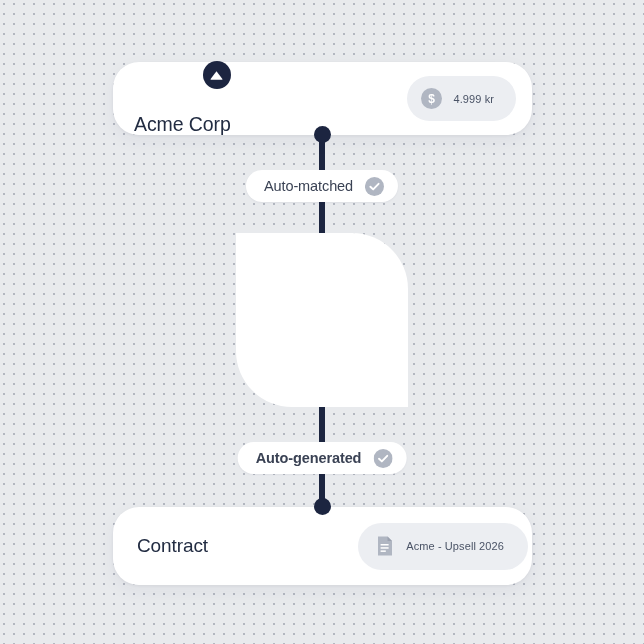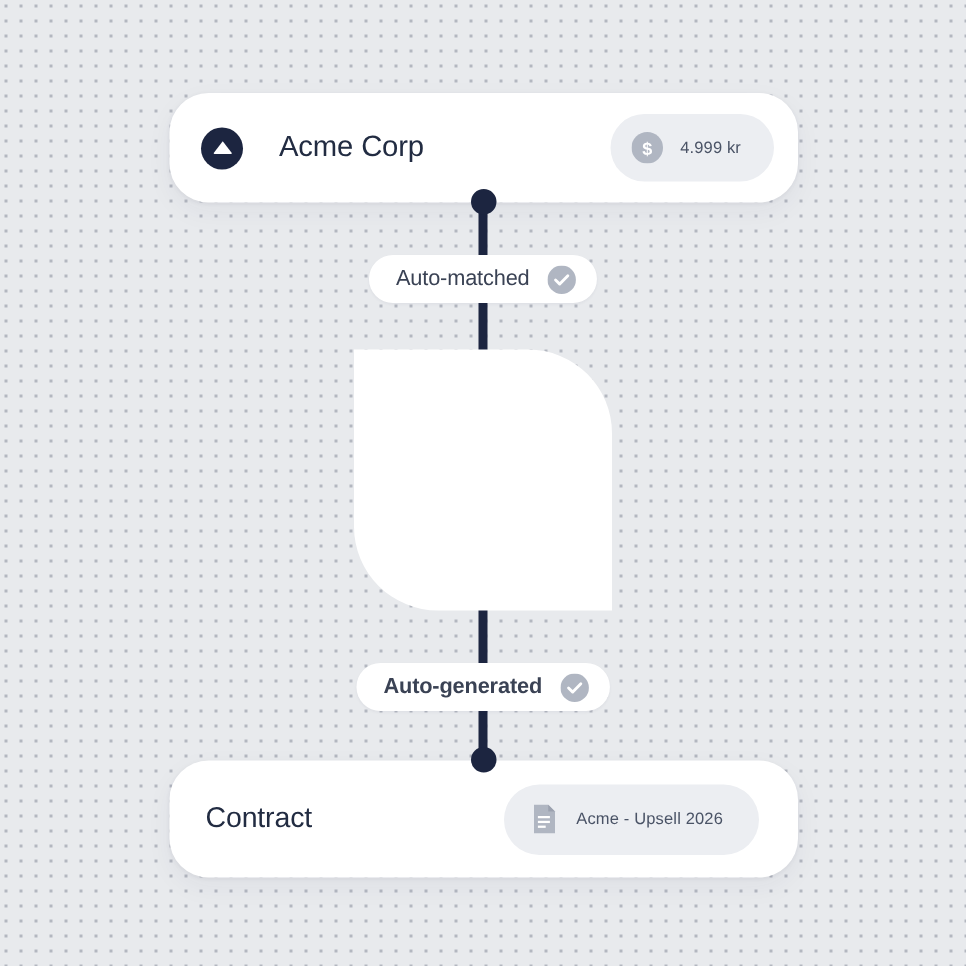--- a/index.html
+++ b/index.html
@@ -68,28 +68,29 @@
     height: 73px;
     padding: 0 16px 0 21px;
     justify-content: space-between;
   }
 
   #card-contract {
     left: 113px;
     top: 507px;
     width: 419px;
     height: 78px;
-    padding: 0 26px 0 24px;
+    padding: 0 4px 0 24px;
     justify-content: space-between;
   }
 
   .card-left {
     display: flex;
-    align-items: center;
+    align-items: flex-end;
     gap: 24px;
+    flex-direction: column;
   }
 
   
   .brand-avatar {
     width: 28px;
     height: 28px;
     border-radius: 50%;
     background: #1c2540;
     display: flex;
     align-items: center;

